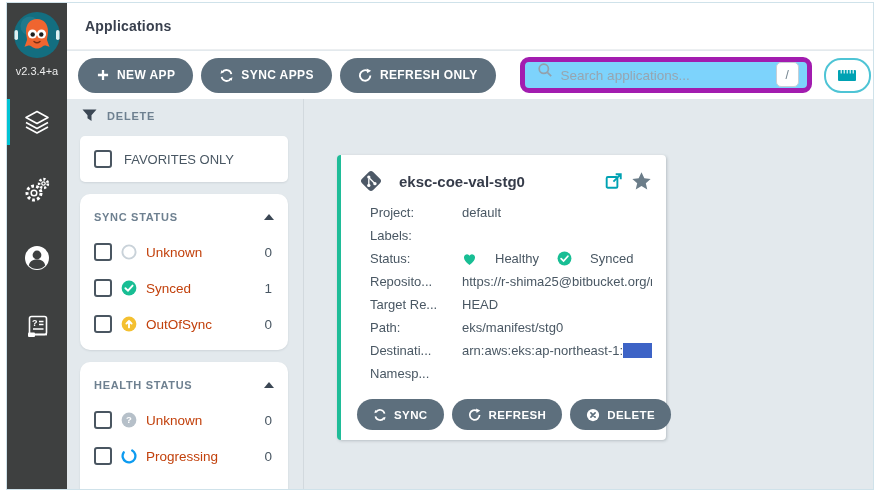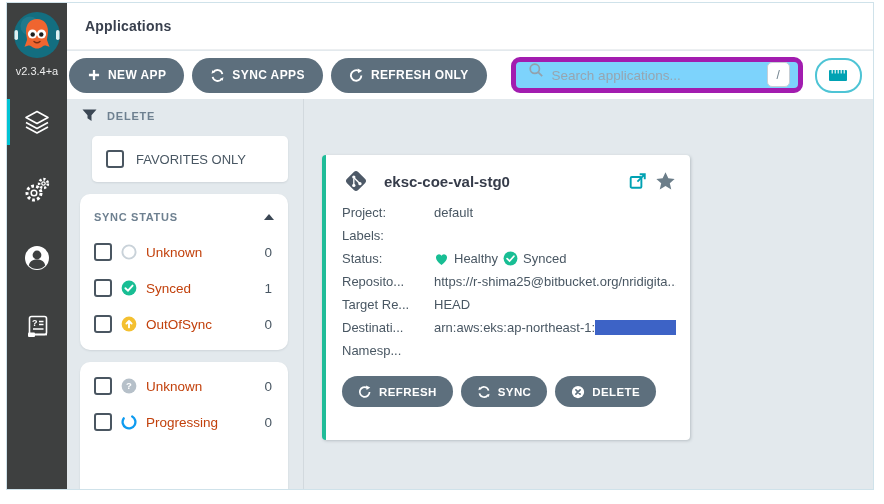--- a/index.html
+++ b/index.html
@@ -13,57 +13,57 @@
   .version { margin-top:6px; color:#ececec; font-size:11px; white-space:nowrap; overflow:hidden; width:56px; text-align:center; }
   .nav { margin-top:22px; display:flex; flex-direction:column; align-items:center; width:100%; }
   .nav-item { position:relative; width:100%; height:46px; display:flex; align-items:center; justify-content:center; cursor:pointer; margin-bottom:22px; }
   .nav-item .active-bar { display:none; }
   .nav-item.active .active-bar { display:block; position:absolute; left:0; top:0; width:3px; height:46px; background:#00c4d4; }
 
   
   .main { position:absolute; left:60px; top:0; right:0; bottom:0; }
   .topbar { position:absolute; left:0; top:0; right:0; height:47px; background:#fff; border-bottom:1px solid #eceff1; display:flex; align-items:center; padding-left:18px; }
   .page-title { font-size:14px; font-weight:bold; color:#39404e; letter-spacing:.2px; }
-  .toolbar { position:absolute; left:0; top:48px; right:0; height:48px; background:#fff; display:flex; align-items:center; padding-left:2px; }
+  .toolbar { position:absolute; left:0; top:48px; right:0; height:48px; background:#fff; display:flex; align-items:center; padding-left:11px; }
   .pill { display:flex; align-items:center; gap:7px; background:#5d6f7d; color:#fff; border:none; border-radius:18px; height:35px; padding:0 18px; font-family:"Liberation Sans",sans-serif; font-size:12px; font-weight:bold; letter-spacing:.4px; cursor:pointer; margin-right:8px; white-space:nowrap; }
   .search-box { margin-left:16px; width:292px; height:36px; background:#7dd3fc; border:5px solid #a21caf; border-radius:9px; display:flex; padding:0 8px 0 12px; }
   .search-box input { border:none; outline:none; flex:1; font-family:"Liberation Sans",sans-serif; font-size:13.5px; color:#4a5663; margin-left:8px; background:transparent; }
   .search-box input::placeholder { color:#97a5b0; }
   .slash-badge { width:23px; height:25px; border:1px solid #c6cfd6; border-radius:5px; color:#6d7f8b; font-size:12px; display:flex; align-items:center; justify-content:center; background:#fff; }
   .view-toggle { margin-left:12px; width:47px; height:35px; border:2px solid #4ec4d5; border-radius:17px; background:#fff; display:flex; align-items:center; justify-content:center; cursor:pointer; }
 
   
   .content { position:absolute; left:0; top:96px; right:0; bottom:0; background:#e3e9ed; overflow:hidden; }
   .vdivider { position:absolute; left:236px; top:0; bottom:0; width:1px; background:#d2d9de; }
 
   .filters-col { position:absolute; left:13px; top:10px; width:208px; }
   .filters-header { display:flex; align-items:center; gap:10px; margin-bottom:14px; padding-left:2px; }
   .filters-title { font-size:11px; font-weight:bold; letter-spacing:.8px; color:#6e8090; }
   .fcard { background:#fff; border-radius:5px; box-shadow:0 1px 2px rgba(60,70,80,.12); margin-bottom:12px; }
-  .fav-card { height:46px; display:flex; align-items:center; gap:12px; padding:16px 14px;margin-left:12px; }
+  .fav-card { height:46px; display:flex; align-items:center; gap:12px; padding:16px 14px; }
   .fav-label { font-size:13px; color:#49566
 3; color:#495763; }
   .fsection { padding:6px 14px 8px 14px;border-radius:10px; }
   .fsection-head { display:flex; align-items:center; justify-content:space-between; height:34px; cursor:pointer; }
   .fsection-title { font-size:11px; font-weight:bold; letter-spacing:.7px; color:#6e8090; }
   .tri-up { width:0; height:0; border-left:5px solid transparent; border-right:5px solid transparent; border-bottom:6px solid #3b4754; }
   .fitem { display:flex; align-items:center; gap:9px; height:36px; cursor:pointer; }
   .fitem .flabel { font-size:13.5px; color:#c2410c; flex:1; }
   .fitem .fcount { font-size:13.5px; color:#495763; padding-right:2px; }
   .checkbox { width:18px; height:18px; border:2px solid #4a5661; border-radius:3px; background:#fff; flex:0 0 auto; cursor:pointer; }
 
   
-  .app-card { position:absolute; left:255px; top:56px; width:368px; height:285px; background:#fff; border-radius:4px; border-left:4px solid #1fbc98; box-shadow:1px 1px 3px rgba(60,70,80,.25); padding:12px 14px 0 16px; cursor:pointer; }
+  .app-card { position:absolute; left:270px; top:56px; width:329px; height:285px; background:#fff; border-radius:4px; border-left:4px solid #1fbc98; box-shadow:1px 1px 3px rgba(60,70,80,.25); padding:12px 14px 0 16px; cursor:pointer; }
   .card-head { display:flex; align-items:center; margin-bottom:10px; }
   .card-title { font-size:15px; font-weight:bold; color:#363c4a; margin-left:14px; flex:1; }
   .card-head-icons { display:flex; align-items:center; gap:8px; }
   .crow { display:flex; align-items:flex-start; min-height:23px; font-size:13px; color:#495763; }
-  .crow .clabel { width:92px; flex:0 0 auto; }
+  .crow .clabel { width:92px; flex:0 0 auto;margin-left:13px; }
   .crow .cvalue { flex:1; white-space:nowrap; overflow:hidden; }
-  .status-val { display:flex; align-items:center; gap:5px; }
+  .status-val { display:flex; align-items:center; gap:18px; }
   .redacted { display:inline-block; width:108px; height:15px; background:#3d63c6; vertical-align:text-bottom; }
   .card-btns { display:flex; gap:8px; margin-top:10px; }
   .pill.small { height:31px; padding:0 16px; font-size:11.5px; border-radius:16px; margin-right:0; }
 
   .bottom-strip { position:absolute; left:0; bottom:0; width:884px; height:13px; background:#fff; }
 </style>
 </head>
 <body>
 
 <div class="screen">
@@ -218,20 +218,24 @@
               <svg width="16" height="16" viewBox="0 0 16 16">
                 <circle cx="8" cy="8" r="7.4" fill="#f4c030"></circle>
                 <path d="M8 11.4 V5 M8 5 L5.4 7.6 M8 5 L10.6 7.6" fill="none" stroke="#fff" stroke-width="1.9" stroke-linecap="round"></path>
               </svg>
               <span class="flabel">OutOfSync</span>
               <span class="fcount">0</span>
             </div>
           </div>
 
           <div class="fcard fsection" style="height:160px;">
+            <div class="fsection-head">
+              <span class="fsection-title">HEALTH STATUS</span>
+              <span class="tri-up"></span>
+            </div>
             <div class="fitem">
               <span class="checkbox"></span>
               <svg width="16" height="16" viewBox="0 0 16 16">
                 <circle cx="8" cy="8" r="7.4" fill="#b6c0c9"></circle>
                 <text x="8" y="11.4" font-size="9.5" font-weight="bold" fill="#fff" text-anchor="middle" font-family="Liberation Sans, sans-serif">?</text>
               </svg>
               <span class="flabel">Unknown</span>
               <span class="fcount">0</span>
             </div>
             <div class="fitem">
@@ -293,49 +297,53 @@
           </div>
           <div class="crow">
             <span class="clabel">Reposito...</span>
             <span class="cvalue">https://r-shima25@bitbucket.org/nridigita...</span>
           </div>
           <div class="crow">
             <span class="clabel">Target Re...</span>
             <span class="cvalue">HEAD</span>
           </div>
           <div class="crow">
+            <span class="clabel">Path:</span>
+            <span class="cvalue">eks/manifest/stg0</span>
+          </div>
+          <div class="crow">
             <span class="clabel">Destinati...</span>
             <span class="cvalue"><span>arn:aws:eks:ap-northeast-1:</span><span class="redacted"></span></span>
           </div>
           <div class="crow">
             <span class="clabel">Namesp...</span>
             <span class="cvalue"></span>
           </div>
 
           <div class="card-btns">
-            <button class="pill small">
-              <svg width="14" height="14" viewBox="0 0 16 16">
-                <path d="M13.2 8 A5.6 5.6 0 1 1 10.4 3.1" fill="none" stroke="#fff" stroke-width="2"></path>
-                <polygon points="9.2,0.6 14,2.8 9.8,5.6" fill="#fff"></polygon>
-              </svg>
-              <span>REFRESH</span>
-            </button>
             <button class="pill small">
               <svg width="14" height="14" viewBox="0 0 16 16">
                 <g fill="none" stroke="#fff" stroke-width="1.9">
                   <path d="M2.8 9.5 A5.4 5.4 0 0 0 12.6 11.4"></path>
                   <path d="M13.2 6.5 A5.4 5.4 0 0 0 3.4 4.6"></path>
                 </g>
                 <polygon points="1.2,3.2 4.8,3.2 3,6.6" fill="#fff" transform="rotate(40 3 4.5)"></polygon>
                 <polygon points="11.2,12.8 14.8,12.8 13,9.4" fill="#fff" transform="rotate(40 13 11.5)"></polygon>
               </svg>
               <span>SYNC</span>
             </button>
             <button class="pill small">
               <svg width="14" height="14" viewBox="0 0 16 16">
+                <path d="M13.2 8 A5.6 5.6 0 1 1 10.4 3.1" fill="none" stroke="#fff" stroke-width="2"></path>
+                <polygon points="9.2,0.6 14,2.8 9.8,5.6" fill="#fff"></polygon>
+              </svg>
+              <span>REFRESH</span>
+            </button>
+            <button class="pill small">
+              <svg width="14" height="14" viewBox="0 0 16 16">
                 <circle cx="8" cy="8" r="7" fill="#fff"></circle>
                 <path d="M5.6 5.6 L10.4 10.4 M10.4 5.6 L5.6 10.4" stroke="#5d6f7d" stroke-width="1.9" stroke-linecap="round"></path>
               </svg>
               <span>DELETE</span>
             </button>
           </div>
         </div>
 
       </div>
     </div>

